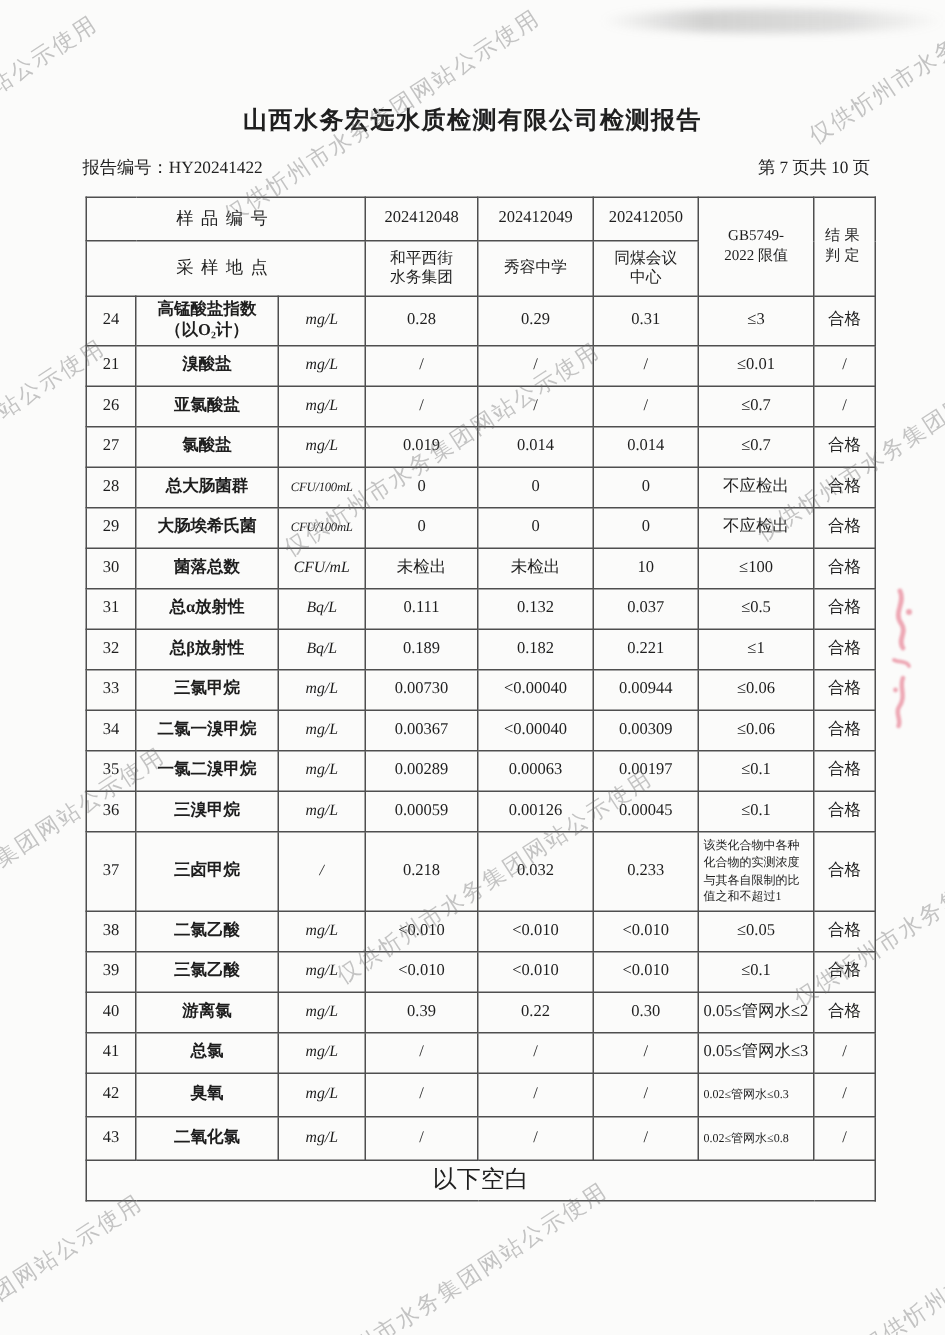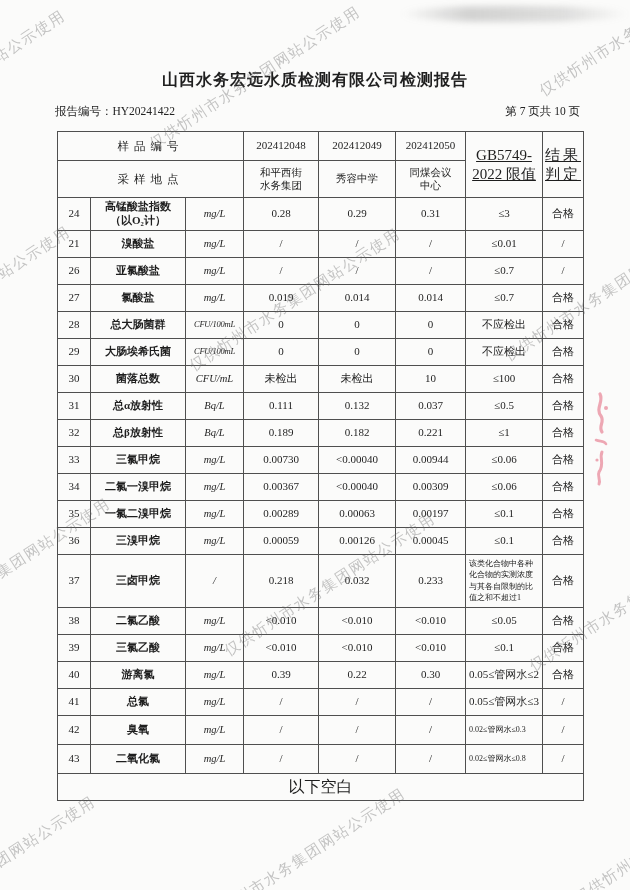--- a/index.html
+++ b/index.html
@@ -24,21 +24,21 @@
     font-size:11px; color:#1e1e1e;
   }
   table.report td{
     border:1px solid #4f4f4f; text-align:center; vertical-align:middle;
     padding:2px 1px; line-height:1.25; overflow:hidden;
   }
   tr.hdr1 td{height:24px;}
   tr.hdr2 td{height:32px;}
   .hdr-label{letter-spacing:5px; font-size:11.5px;}
   .loc{white-space:pre-line; font-size:10.5px;}
-  .span-hdr{white-space:pre-line; line-height:2.3; font-size:15px;text-decoration:underline;}
+  .span-hdr{white-space:pre-line; line-height:2.3; font-size:10px;}
   .result-hdr{letter-spacing:3px;}
   td.c-no{font-size:11px;}
   td.c-name{text-align:left; padding-left:5px; padding-right:2px; white-space:pre-line;font-weight:bold;}
   td.c-unit{font-size:10.5px;font-style:italic;}
   td.c-unit.small{font-size:8.5px; letter-spacing:-0.2px;}
   td.c-limit.small{font-size:11px; white-space:nowrap;}
   td.c-limit.tiny{
     font-size:8px; white-space:normal; text-align:left;
     padding:3px 3px; line-height:1.45;
   }

